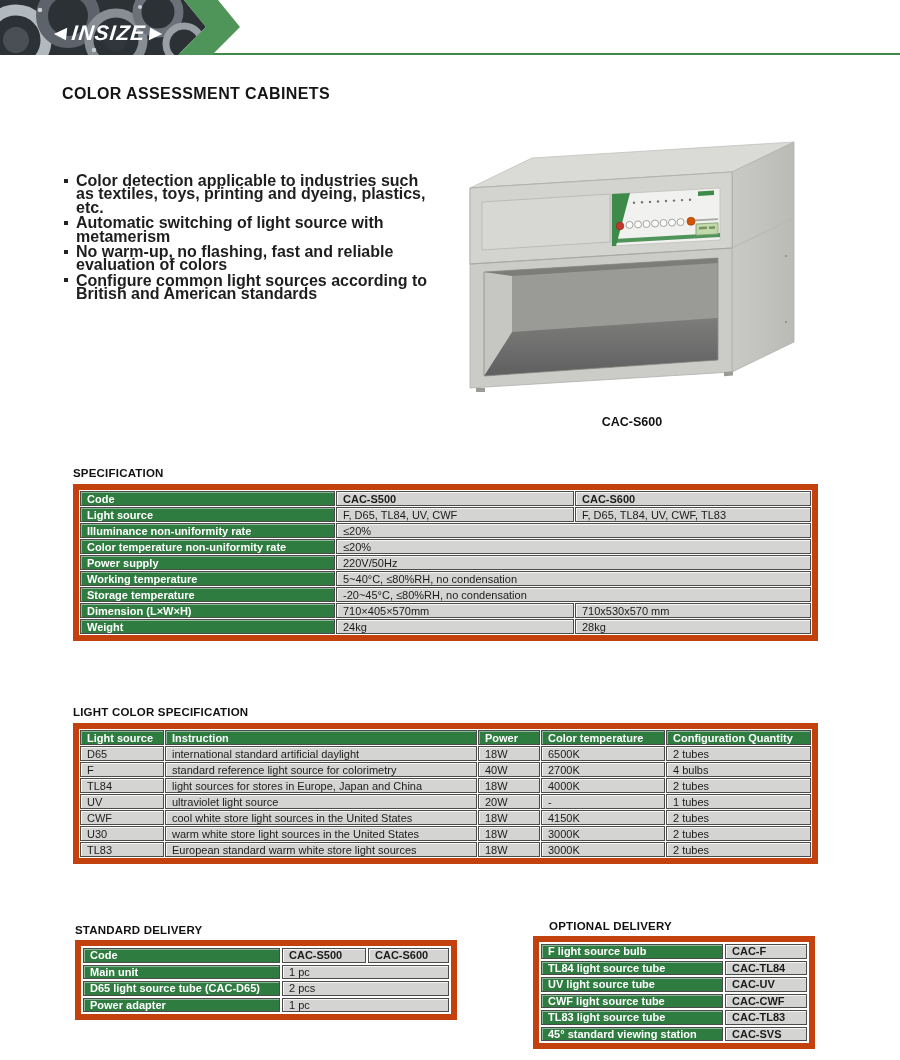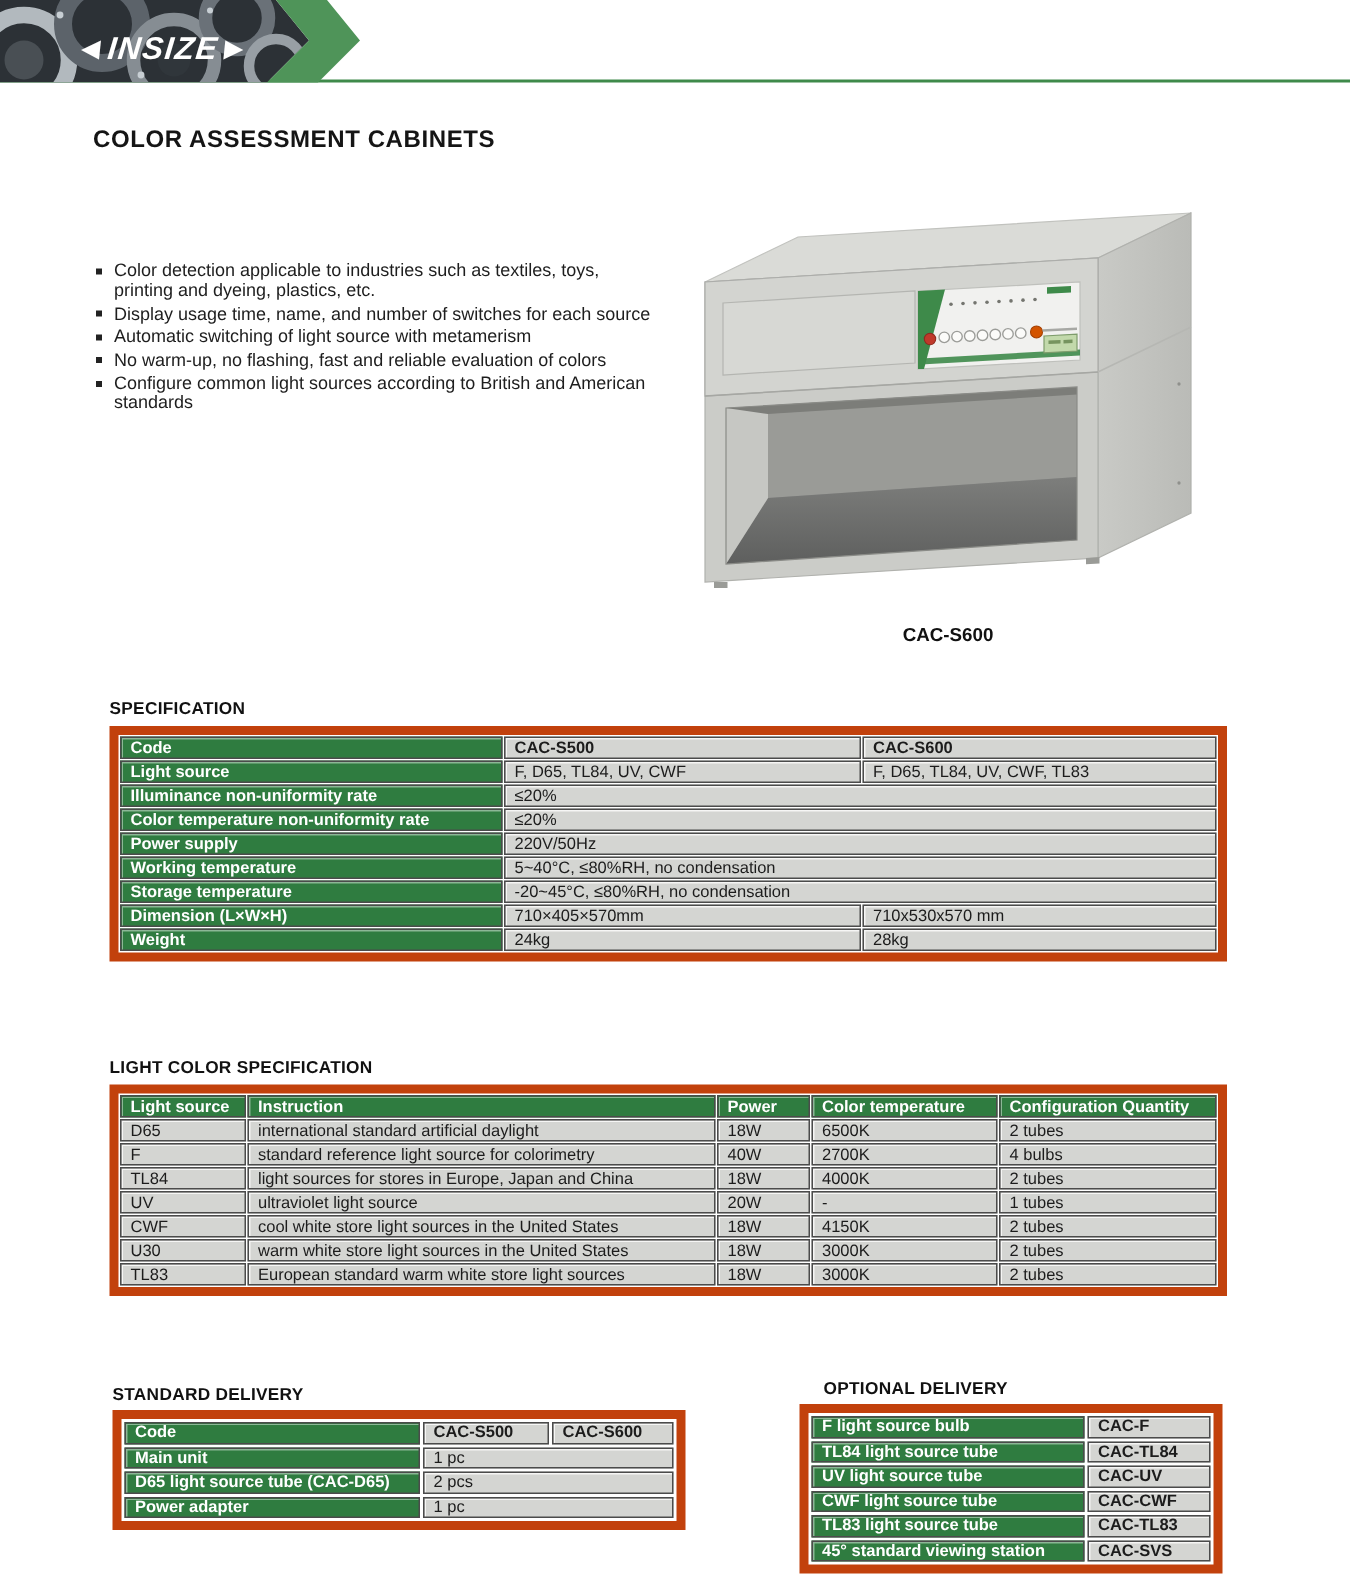--- a/index.html
+++ b/index.html
@@ -19,21 +19,21 @@
   .hdr-photo{position:absolute;left:0;top:0;width:250px;height:56px;}
   .hdr-logo{
     position:absolute;left:50px;top:21px;color:#fff;font-size:21px;font-weight:bold;
     font-style:italic;letter-spacing:1px;transform:skewX(-6deg);white-space:nowrap;
   }
   
   .title{position:absolute;left:62px;top:85px;font-size:16px;font-weight:bold;color:#151515;letter-spacing:.4px;margin:0;}
   ul.features{position:absolute;left:63px;top:174px;width:372px;margin:0;padding:0;list-style:none;}
   ul.features li{
     position:relative;padding-left:13px;margin:0 0 2px 0;
-    font-size:12px;line-height:13.4px;color:#1e1e1e;
+    font-size:16px;line-height:13.4px;color:#1e1e1e;font-weight:bold;
   }
   ul.features li::before{
     content:"";position:absolute;left:1px;top:4.5px;width:4px;height:4px;background:#222;
   }
   
   .figure{position:absolute;left:462px;top:136px;width:340px;}
   .figure figcaption{
     display:block;text-align:center;margin-top:9px;font-size:12.5px;font-weight:bold;color:#111;
   }
   
@@ -87,21 +87,20 @@
         <circle cx="140" cy="7" r="2" fill="#c7ced3"></circle>
       </g>
       <polygon points="184,0 218,0 240,27 212,55 178,55 206,27" fill="var(--accent-green)"></polygon>
     </svg>
     <div class="hdr-logo">◄INSIZE►</div>
   </div>
 
   <h1 class="title">COLOR ASSESSMENT CABINETS</h1>
   <ul class="features">
       <li>Color detection applicable to industries such as textiles, toys, printing and dyeing, plastics, etc.</li>
-      <li>Display usage time, name, and number of switches for each source</li>
       <li>Automatic switching of light source with metamerism</li>
       <li>No warm-up, no flashing, fast and reliable evaluation of colors</li>
       <li>Configure common light sources according to British and American standards</li>
     </ul>
 
   <figure class="figure" style="margin:0;">
     <svg viewBox="0 0 340 266" width="340" height="266">
       <defs>
         <linearGradient id="sideg" x1="0" y1="0" x2="1" y2="0">
           <stop offset="0" stop-color="#c9cac6"></stop>

